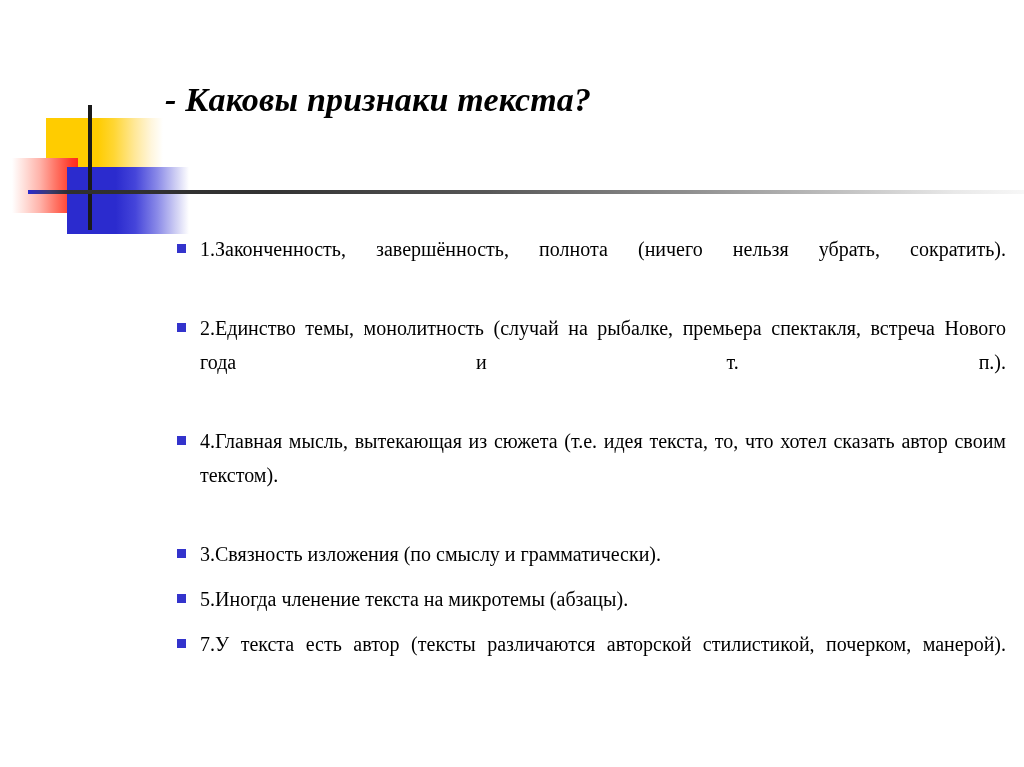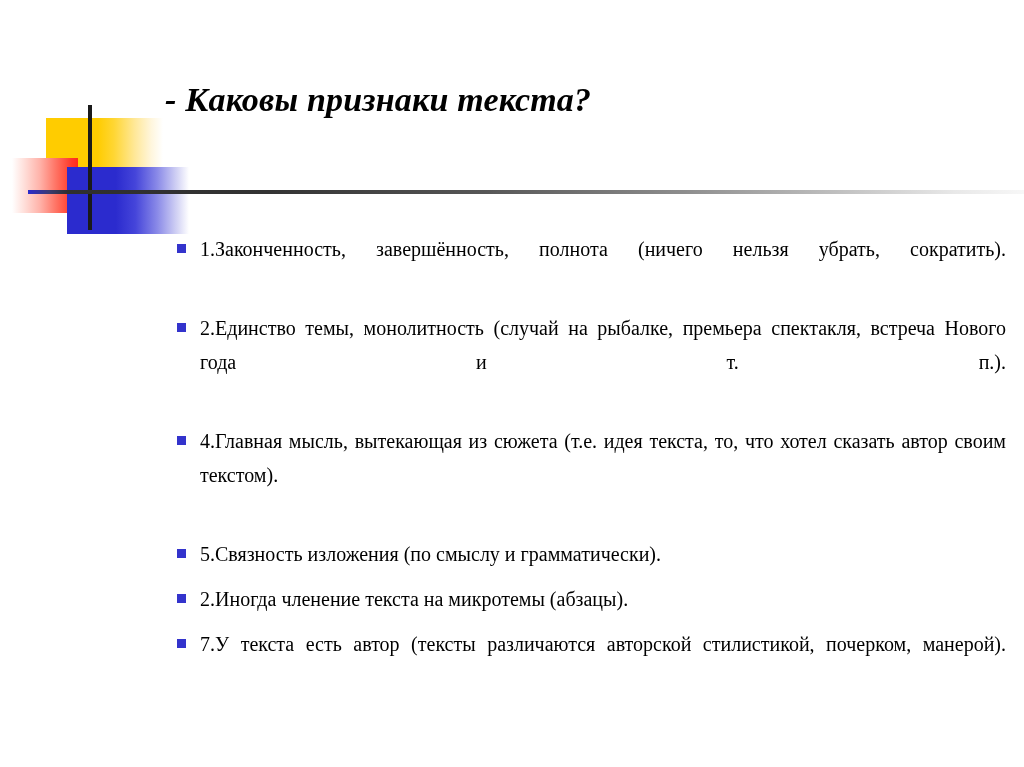--- a/index.html
+++ b/index.html
@@ -169,25 +169,25 @@
       <div class="bullet-item justified">
         <span class="bullet-marker" style="background: rgb(51, 51, 204);"></span>
         <span class="bullet-text">2.Единство темы, монолитность (случай на рыбалке, премьера спектакля, встреча Нового года и т. п.).</span>
       </div>
       <div class="bullet-item justified">
         <span class="bullet-marker" style="background: rgb(51, 51, 204);"></span>
         <span class="bullet-text">4.Главная мысль, вытекающая из сюжета (т.е. идея текста, то, что хотел сказать автор своим текстом).</span>
       </div>
       <div class="bullet-item">
         <span class="bullet-marker" style="background: rgb(51, 51, 204);"></span>
-        <span class="bullet-text">5.Связность изложения (по смыслу и грамматически).</span>
+        <span class="bullet-text">3.Связность изложения (по смыслу и грамматически).</span>
       </div>
       <div class="bullet-item">
         <span class="bullet-marker" style="background: rgb(51, 51, 204);"></span>
-        <span class="bullet-text">2.Иногда членение текста на микротемы (абзацы).</span>
+        <span class="bullet-text">5.Иногда членение текста на микротемы (абзацы).</span>
       </div>
       <div class="bullet-item justified">
         <span class="bullet-marker" style="background: rgb(51, 51, 204);"></span>
         <span class="bullet-text">7.У текста есть автор (тексты различаются авторской стилистикой, почерком, манерой).</span>
       </div>
     </div>
 
 </div>
 
 </body></html>

